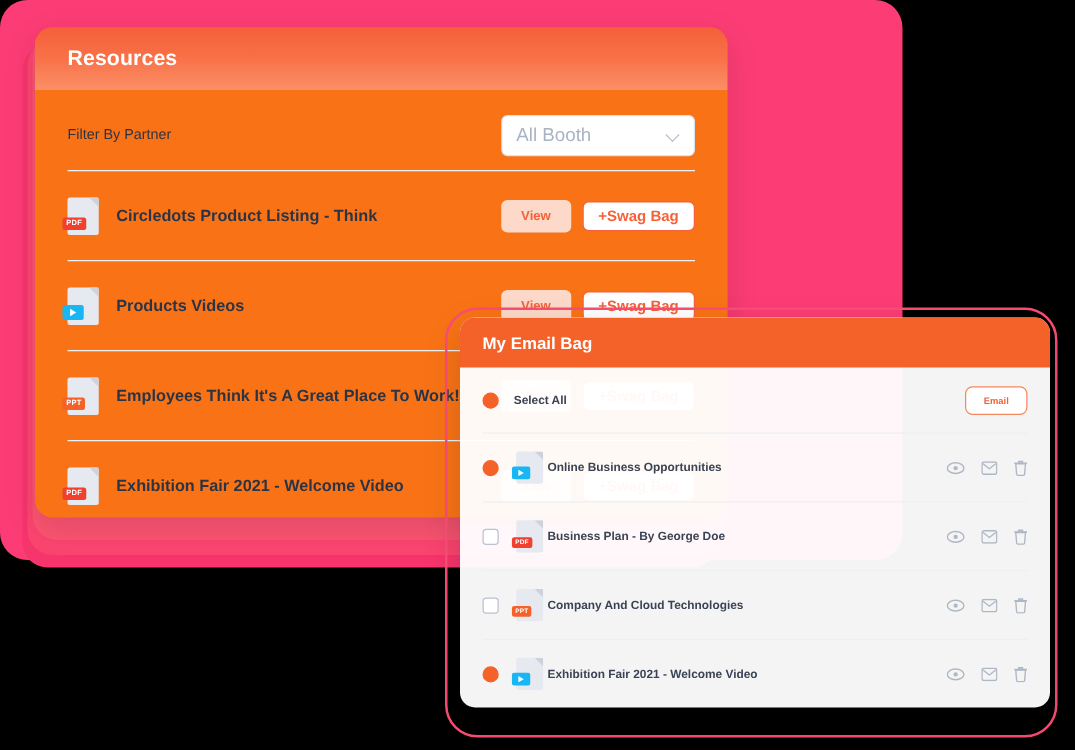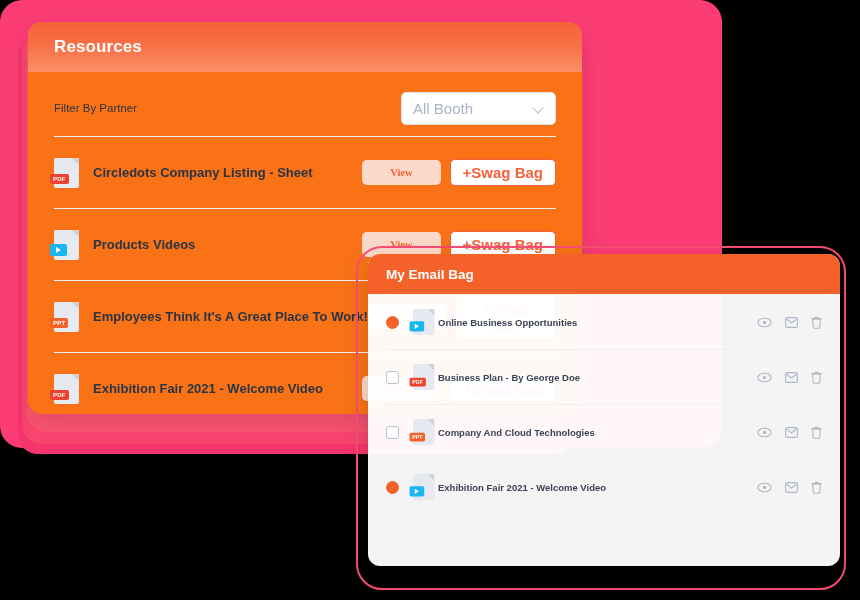--- a/index.html
+++ b/index.html
@@ -58,26 +58,26 @@
     height:71px;display:flex;align-items:center;border-top:1px solid #eef1f6;
   }
   .res-row:first-of-type{border-top:1px solid #eef1f6;}
   .res-title{
     flex:1;font-size:13px;font-weight:bold;color:#2b3445;margin-left:14px;
     white-space:nowrap;
   }
   .btns{display:flex;align-items:center;gap:9px;}
   .btn-view{
     background:#FDD9C9;color:#F4623A;border:none;border-radius:5px;
-    font-size:10.5px;font-weight:bold;padding:7px 28px;cursor:pointer;
-    font-family:Liberation Serif, serif;
+    font-size:10.5px;font-weight:bold;padding:7px 16px;cursor:pointer;
+    font-family:Liberation Sans, sans-serif;
   }
   .btn-swag{
     background:#fff;color:#F4623A;border:1.3px solid #F4623A;border-radius:5px;
-    font-size:15px;font-weight:bold;padding:4px 12px;cursor:pointer;
+    font-size:12px;font-weight:bold;padding:4px 12px;cursor:pointer;
     font-family:"Liberation Sans", sans-serif;
   }
 
   
   .fileicon{position:relative;width:25px;height:30px;flex:none;}
   .fileicon .sheet{
     position:absolute;left:0;top:0;width:25px;height:30px;
     background:#e6e9ef;border-radius:2px;
   }
   .fileicon .fold{
@@ -162,21 +162,21 @@
           <span class="chev"></span>
         </div>
       </div>
 
       <div class="res-row">
         <span class="fileicon">
           <span class="sheet"></span>
             <span class="fold"></span>
           <span class="badge pdf">PDF</span>
         </span>
-        <span class="res-title">Circledots Company Listing - Sheet</span>
+        <span class="res-title">Circledots Product Listing - Think</span>
         <span class="btns">
           <button class="btn-view">View</button>
           <button class="btn-swag">+Swag Bag</button>
         </span>
       </div>
 
       <div class="res-row">
         <span class="fileicon">
           <span class="sheet"></span>
             <span class="fold"></span>
@@ -221,20 +221,27 @@
   </div>
 
   <div class="swag-frame"></div>
 
   <div class="swag-card">
     <div class="swag-head">
       <h2>My Email Bag</h2>
     </div>
     <div class="swag-body">
 
+      <div class="selall-row">
+        <span class="selall-left">
+          <span class="cb on"></span>
+          <span class="lbl">Select All</span>
+        </span>
+        <button class="btn-email">Email</button>
+      </div>
 
       <div class="swag-row">
         <span class="cb on"></span>
         <span class="fileicon">
           <span class="sheet"></span>
             <span class="fold"></span>
           <span class="badge vid">
               <span class="play"></span>
             </span>
         </span>

